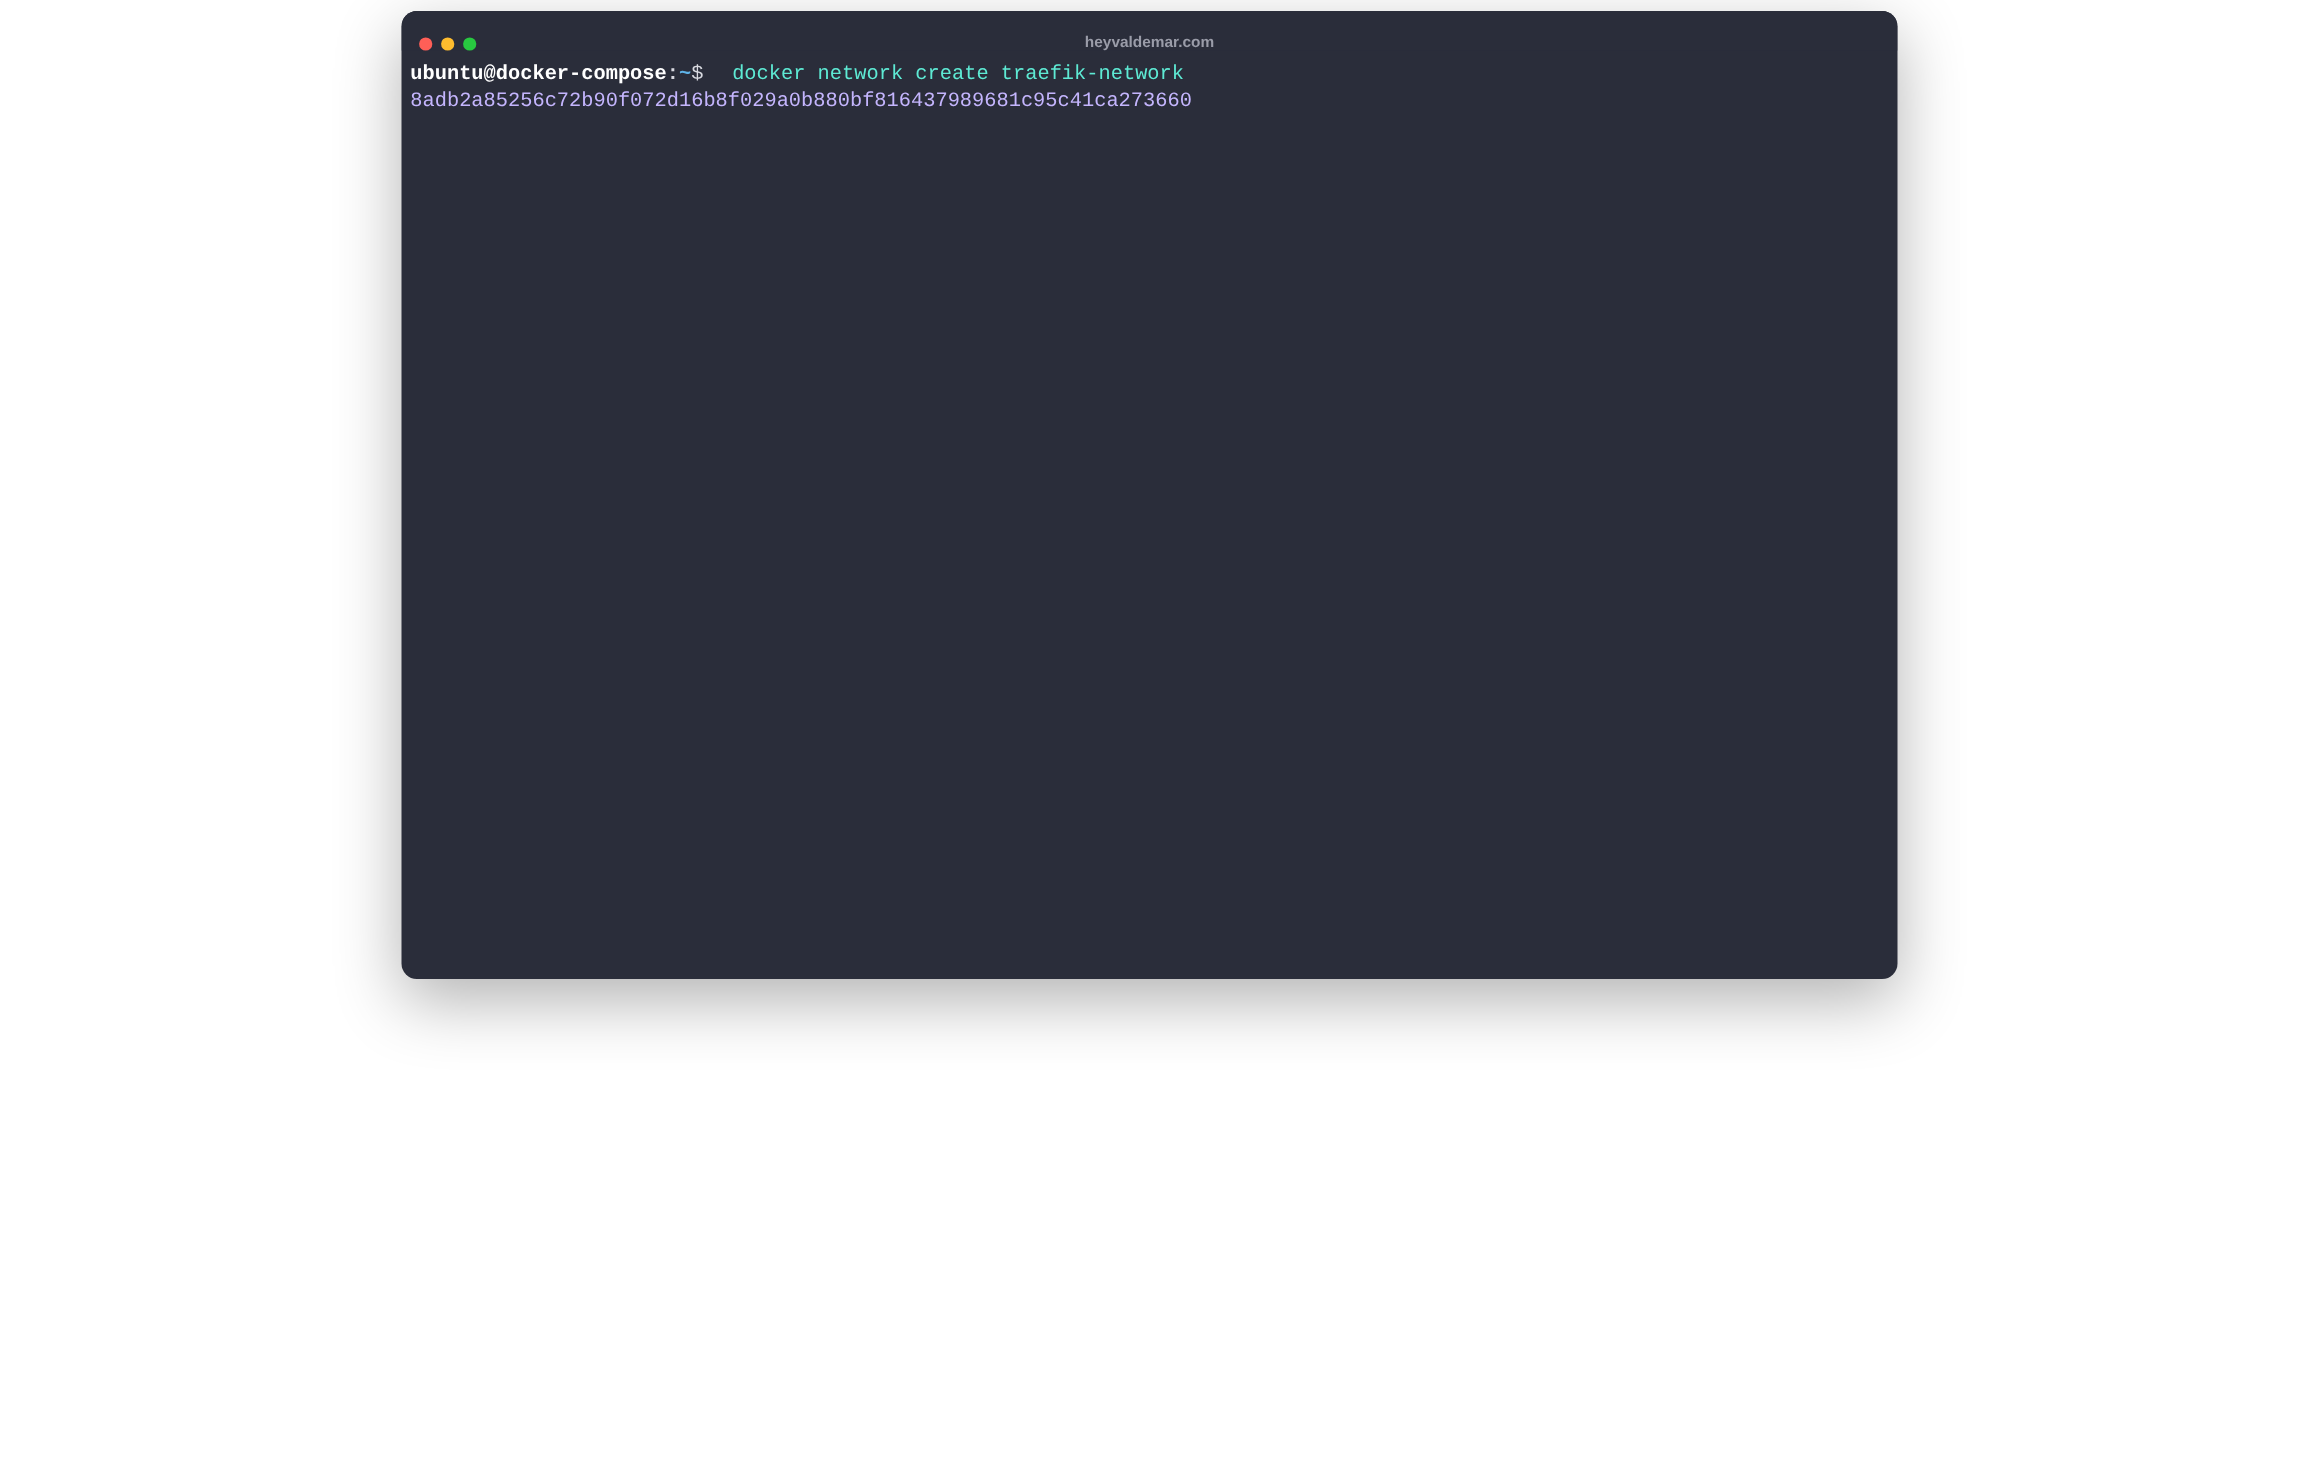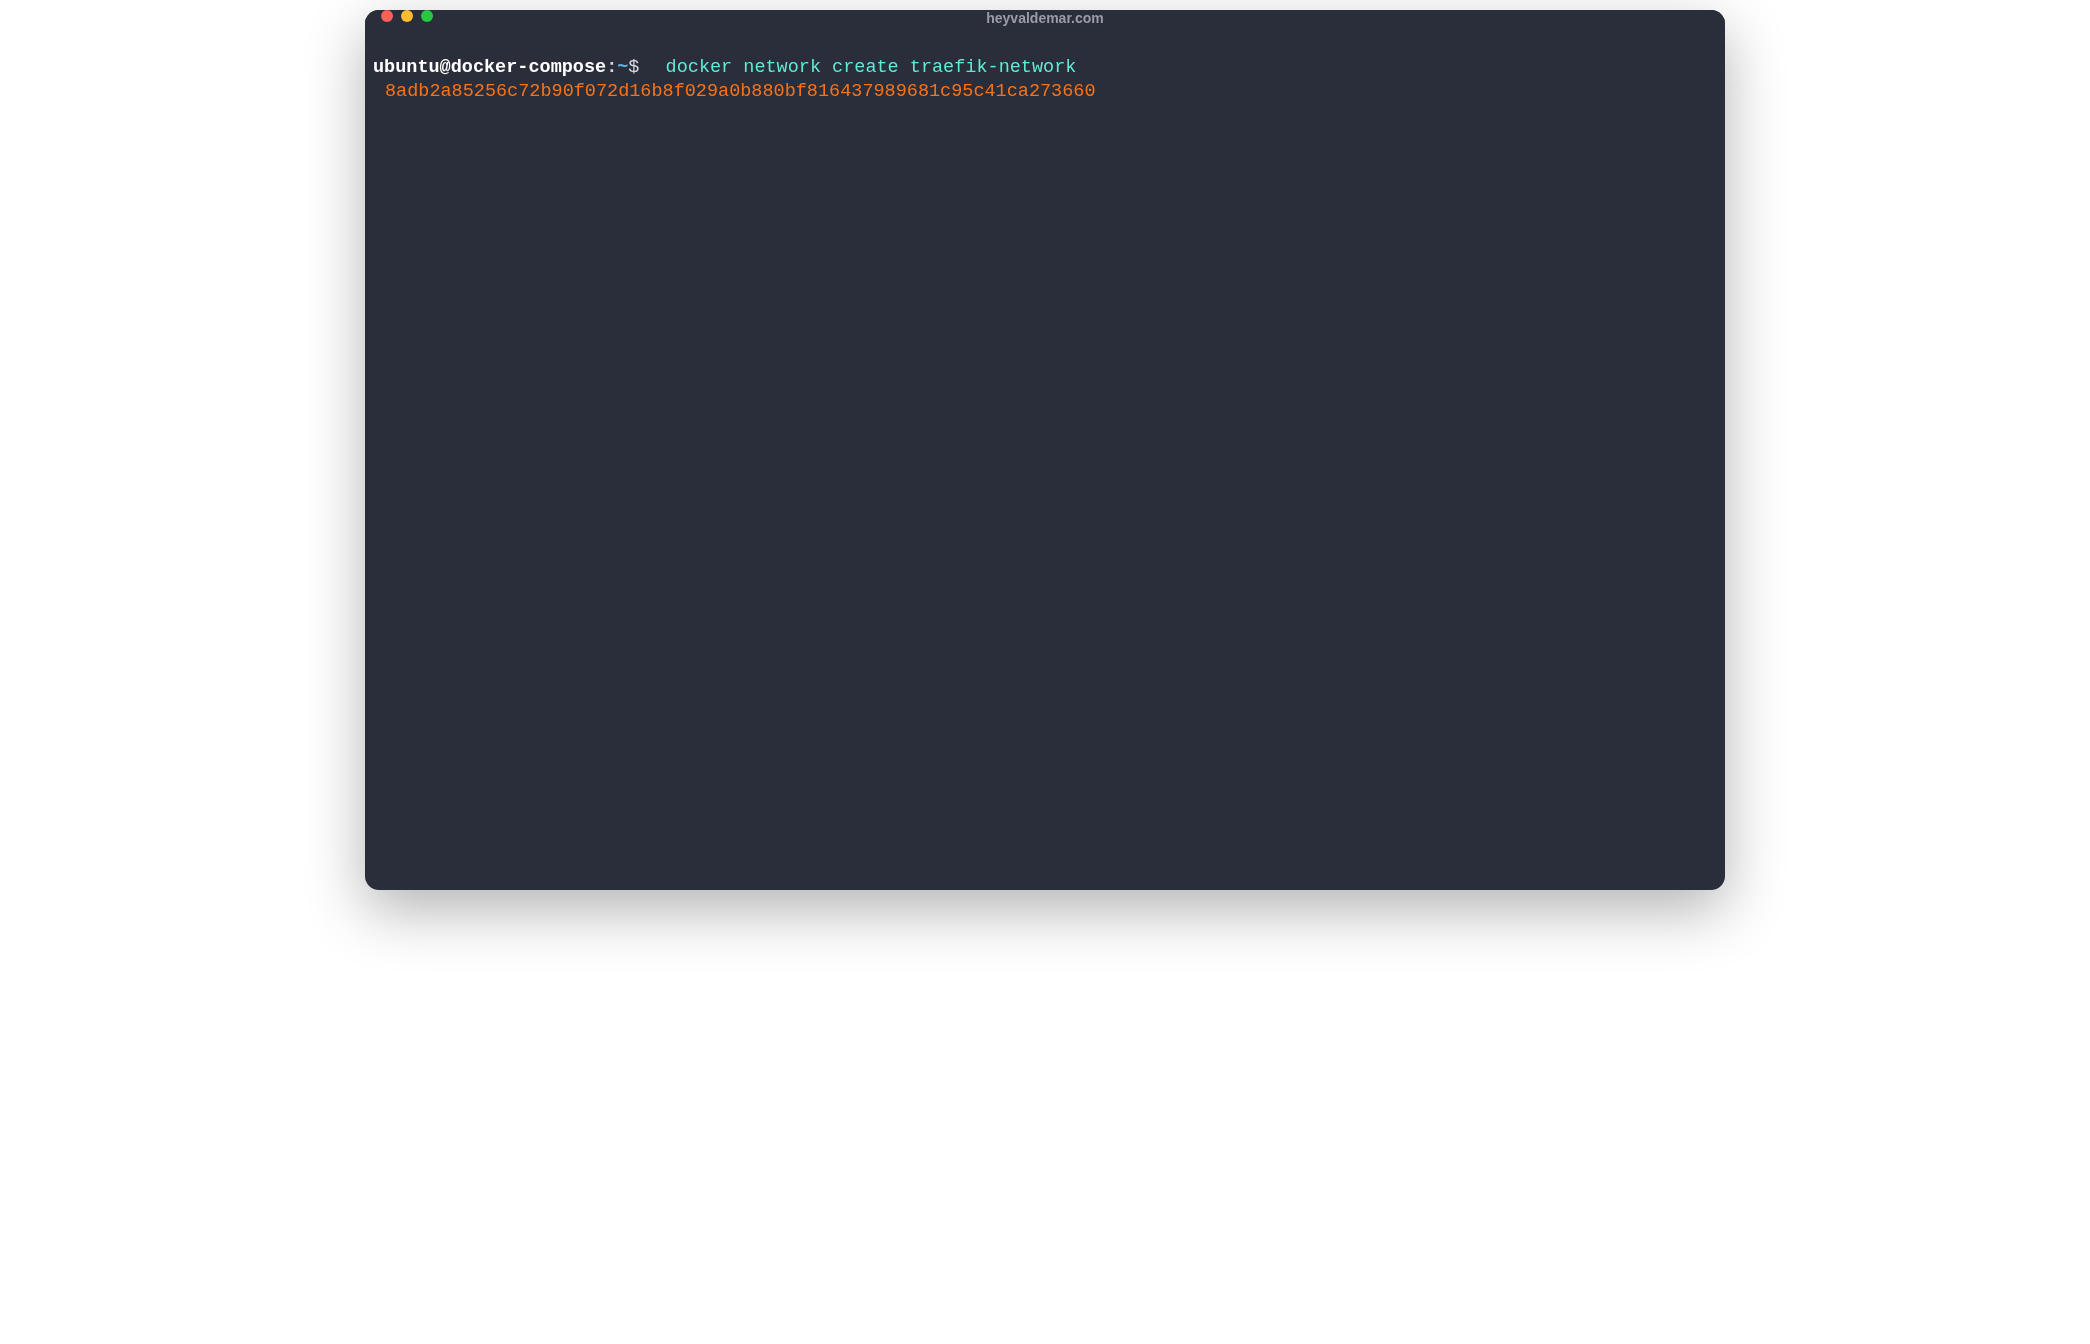--- a/index.html
+++ b/index.html
@@ -26,21 +26,21 @@
       overflow: hidden;
       box-shadow: 0 20px 60px rgba(0,0,0,0.3);
       display: flex;
       flex-direction: column;
     }
     
     .title-bar {
       height: 36px;
       background: #2a2d3a;
       display: flex;
-      align-items: flex-start;
+      align-items: flex-end;
       padding: 0 16px;
       position: relative;
     }
     
     .traffic-lights {
       display: flex;
       gap: 8px;
       align-items: center;
     }
     
@@ -96,22 +96,21 @@
     .prompt-dollar {
       color: #d8d9e0;
     }
     
     .command-text {
       color: #5eead4;
       margin-left: 15px;
     }
     
     .output-text {
-      color: #f97316;
-      margin-left: 12px;
+      color: #c4b5fd;
     }
     
     .cursor {
       display: inline-block;
       width: 11px;
       height: 21px;
       background: #9a9ca8;
       vertical-align: text-bottom;
       margin-bottom: 1px;
     }

